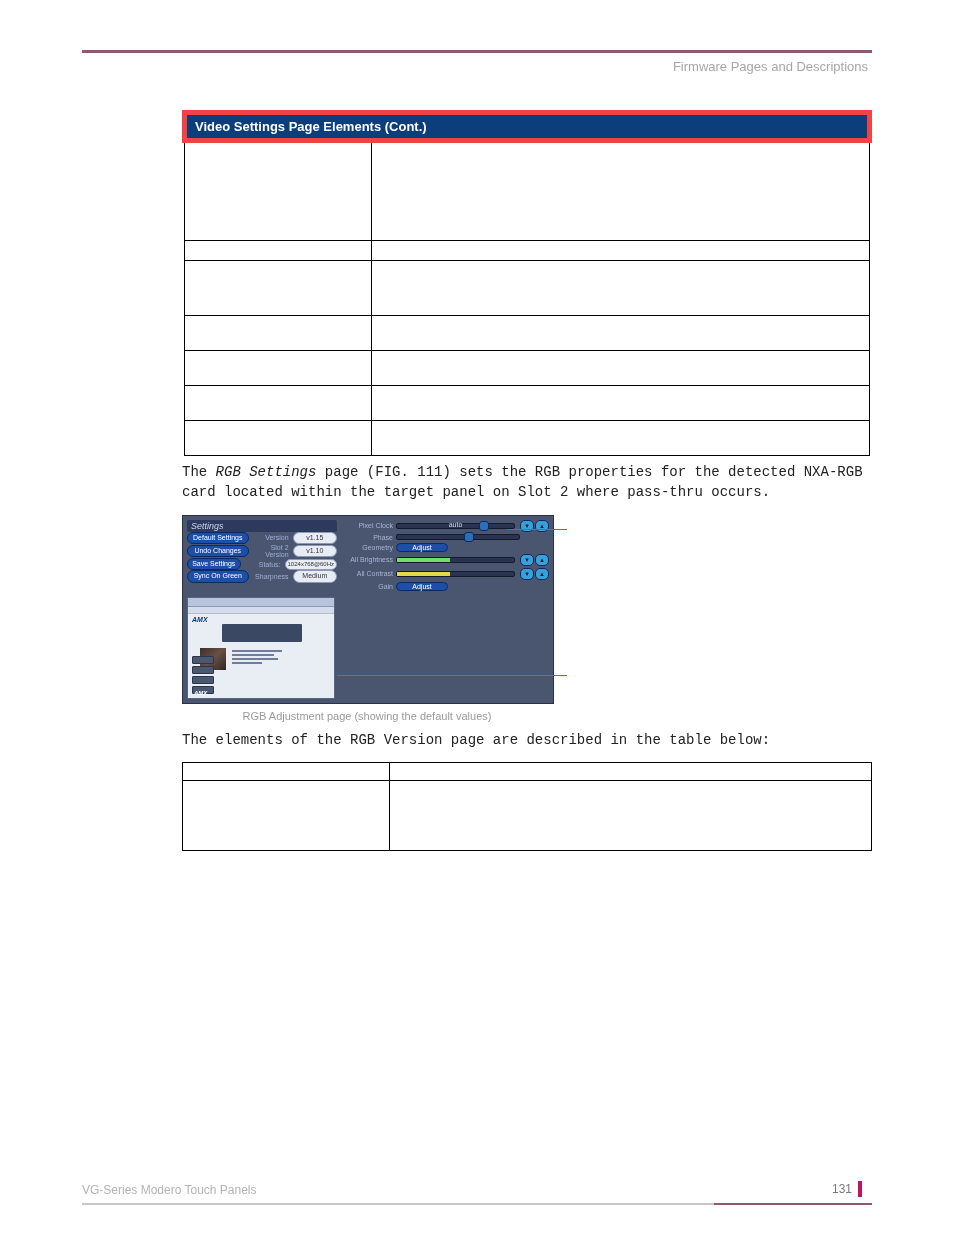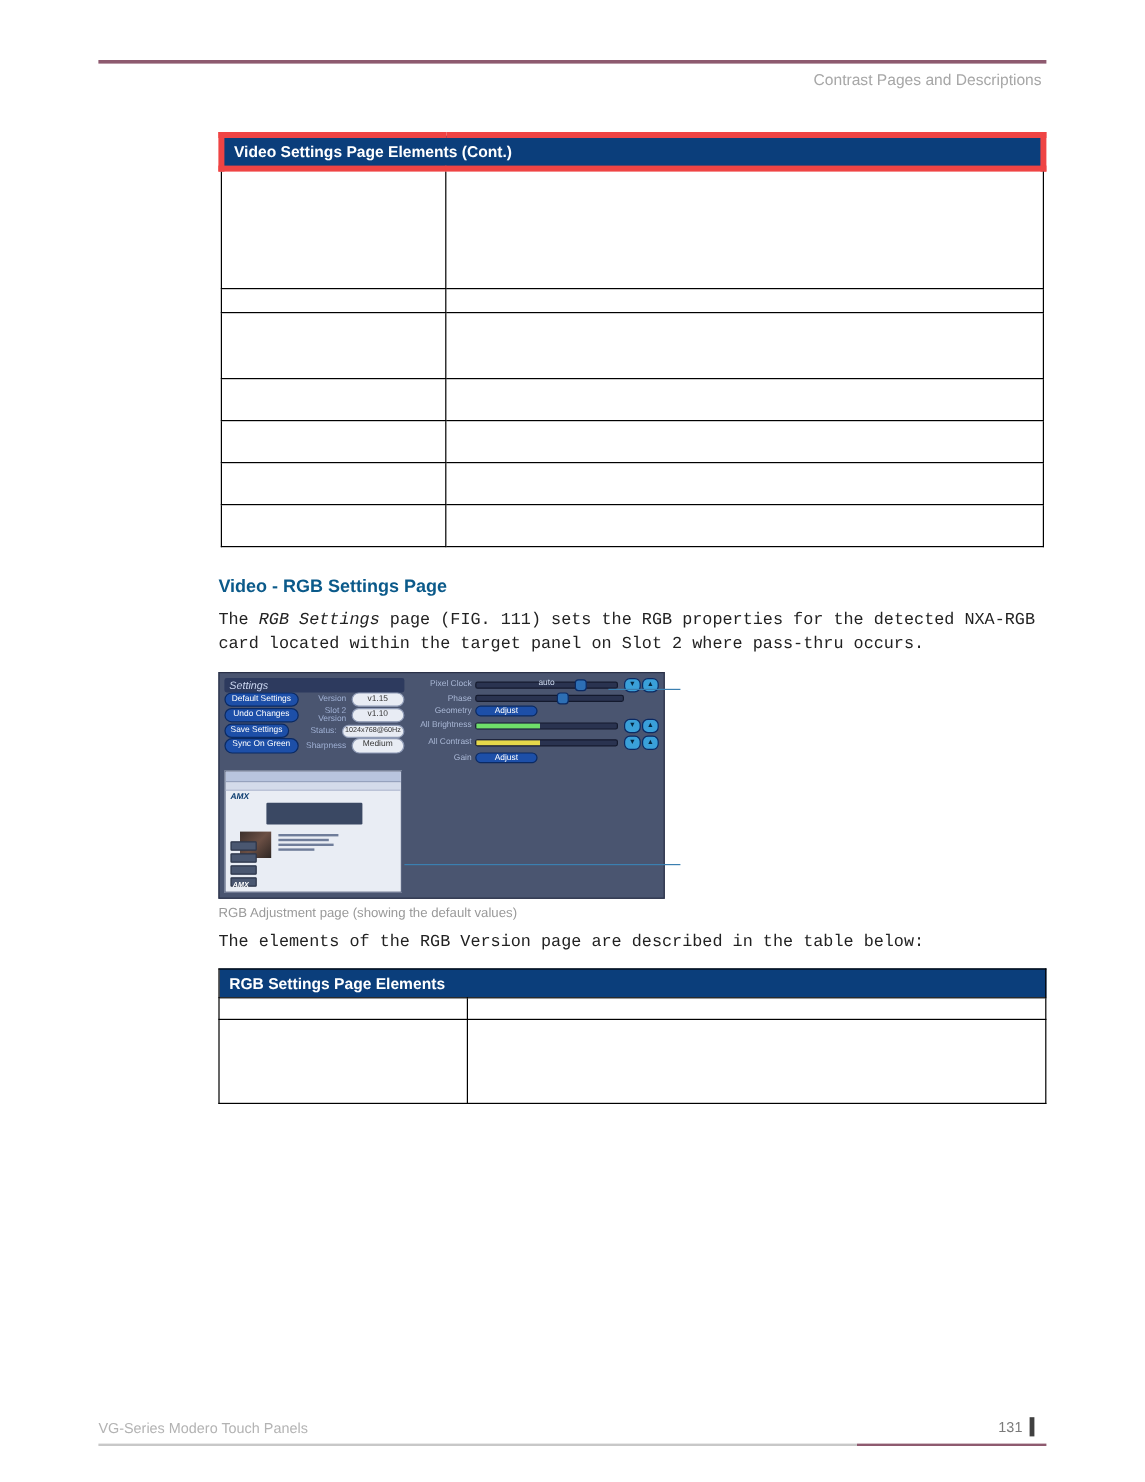--- a/index.html
+++ b/index.html
@@ -223,21 +223,21 @@
     width: 370px;
   }
   .leader1 { top: 14px; left: 325px; width: 60px; height:1px; background:#3b7fb0; position:absolute; }
   .leader2 { top: 160px; left: 155px; width: 230px; height:1px; background:#3b7fb0; position:absolute; }
 
   .caption {
     font-family: Arial, Helvetica, sans-serif;
     font-size: 11px;
     color: #9a9a9a;
     width: 370px;
-    text-align: left;
+    text-align: center;
     margin-top: 6px;
   }
 
   table.elem2 {
     width: 100%;
     border-collapse: collapse;
     font-family: Arial, Helvetica, sans-serif;
     font-size: 12px;
     margin-top: 8px;
   }
@@ -262,37 +262,37 @@
   .footer {
     position:absolute;
     left: 82px; right: 92px; bottom: 38px;
     font-family: Arial, Helvetica, sans-serif;
     font-size: 12px;
     color: #b3b3b3;
     display:flex; justify-content:space-between; align-items:flex-end;
   }
   .footer .pnum {
     color: #7a7a7a;
-    border-right: 4px solid #404040;
+    border-right: 4px solid #be185d;
     padding-right: 6px;
     height: 16px;
     display:flex; align-items:center;margin-left:41px;
   }
   .hr-bottom {
     position:absolute; left:82px; right:82px; bottom:30px;
     height:2px;
     background: linear-gradient(to right, #c8c8c8 0%, #c8c8c8 80%, #8e5a6f 80%, #8e5a6f 100%);
   }
 </style>
 </head>
 <body>
 
 <div class="page">
   <div class="hr-top"></div>
-  <div class="header-text">Contrast Pages and Descriptions</div>
+  <div class="header-text">Firmware Pages and Descriptions</div>
 
   <div class="content">
 
     <table class="elem">
       <tbody>
           <tr>
             <th colspan="2">Video Settings Page Elements (Cont.)</th>
           </tr>
       <tr class="row-h1">
             <td class="left"></td>
@@ -318,21 +318,20 @@
             <td class="left"></td>
             <td></td>
           </tr>
       <tr class="row-h7">
             <td class="left"></td>
             <td></td>
           </tr>
     </tbody>
       </table>
 
-    <div class="section-heading">Video - RGB Settings Page</div>
 
     <p class="body-text">
       <span>The </span><span class="ital">RGB Settings</span><span> page (FIG. 111) sets the RGB properties for the detected NXA-RGB card located within the target panel on Slot 2 where pass-thru occurs.</span>
     </p>
 
     <div class="figure-wrap">
       <div class="figure-with-leaders">
         <div class="figure">
           <div class="figure-inner">
             <div class="fig-top">
@@ -438,23 +437,20 @@
         <div class="leader1"></div>
         <div class="leader2"></div>
       </div>
       <div class="caption">RGB Adjustment page (showing the default values)</div>
     </div>
 
     <p class="body-text">The elements of the RGB Version page are described in the table below:</p>
 
     <table class="elem2">
       <tbody>
-          <tr>
-            <th colspan="2">RGB Settings Page Elements</th>
-          </tr>
       <tr class="r2-h1">
             <td class="left"></td>
             <td></td>
           </tr>
       <tr class="r2-h2">
             <td class="left"></td>
             <td></td>
           </tr>
     </tbody>
       </table>

